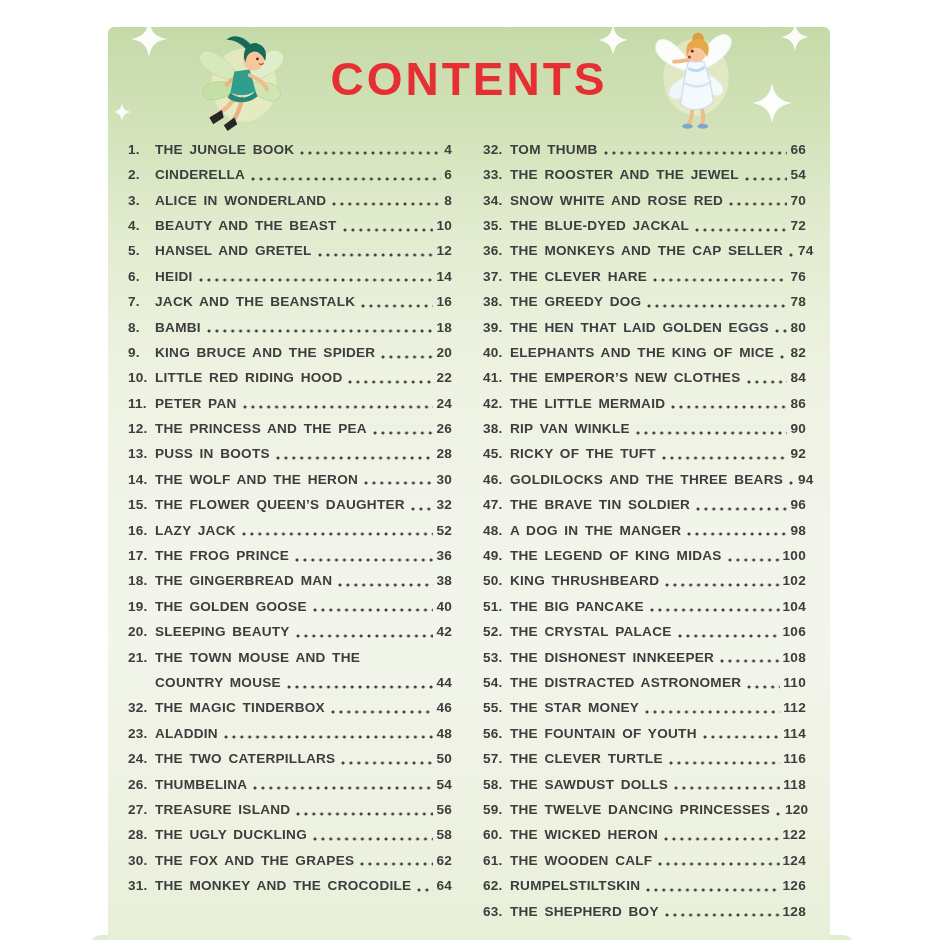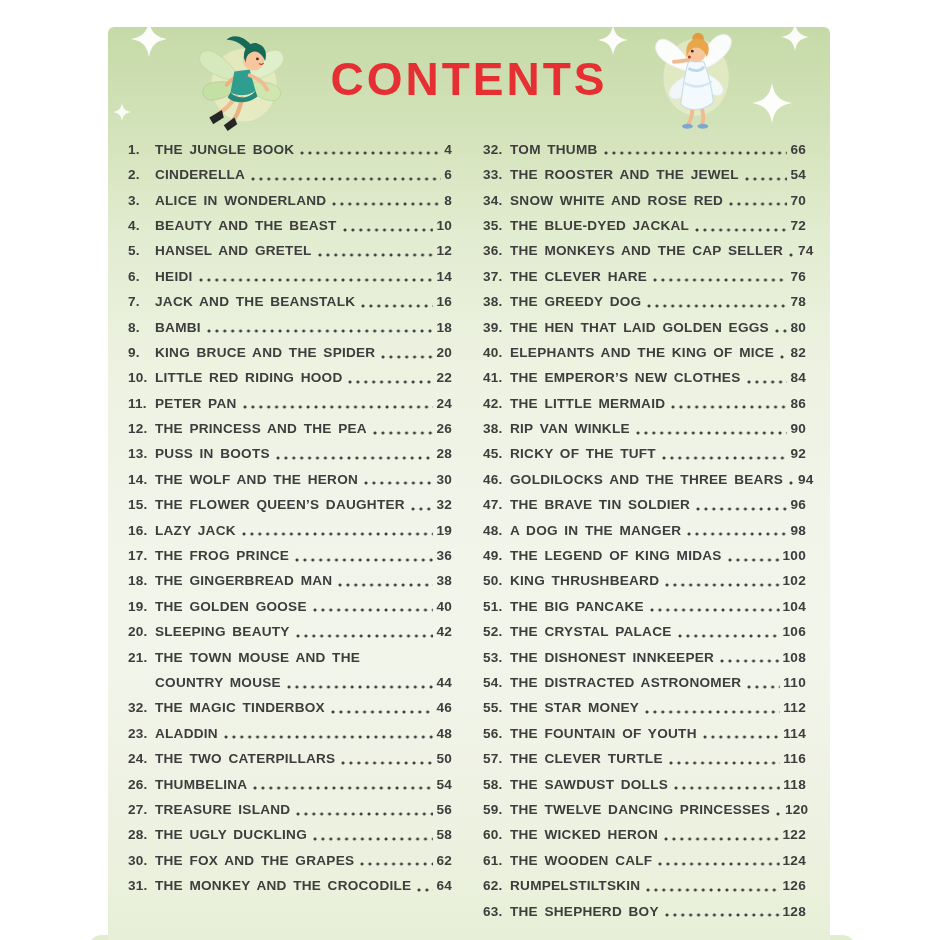--- a/index.html
+++ b/index.html
@@ -212,21 +212,21 @@
         <div class="toc-line">
           <span class="num">15.</span>
           <span class="title">THE FLOWER QUEEN’S DAUGHTER</span>
           <span class="leader"></span>
           <span class="page-num">32</span>
         </div>
         <div class="toc-line">
           <span class="num">16.</span>
           <span class="title">LAZY JACK</span>
           <span class="leader"></span>
-          <span class="page-num">19</span>
+          <span class="page-num">52</span>
         </div>
         <div class="toc-line">
           <span class="num">17.</span>
           <span class="title">THE FROG PRINCE</span>
           <span class="leader"></span>
           <span class="page-num">36</span>
         </div>
         <div class="toc-line">
           <span class="num">18.</span>
           <span class="title">THE GINGERBREAD MAN</span>

